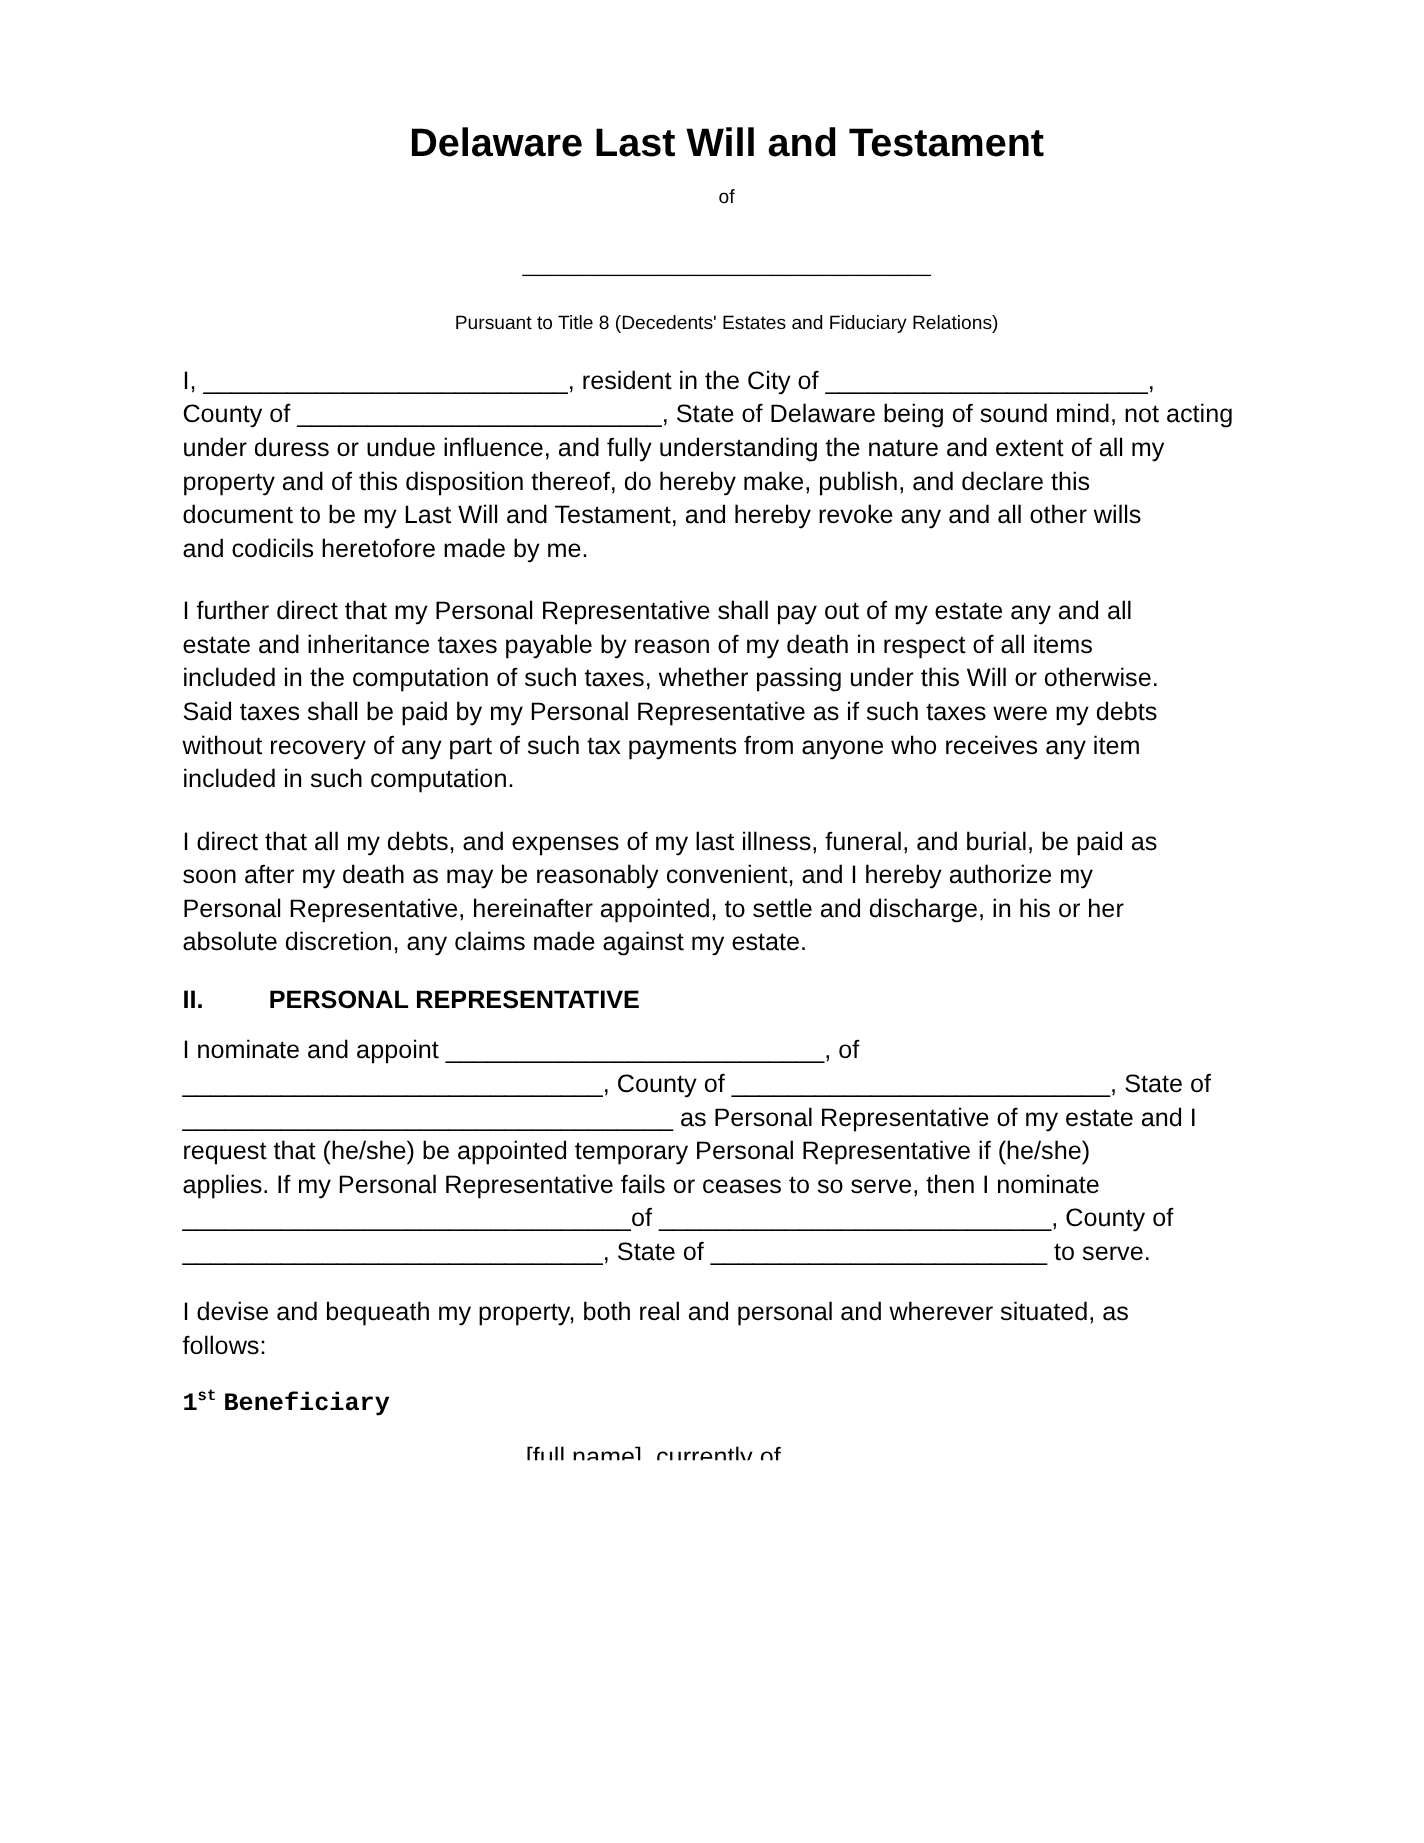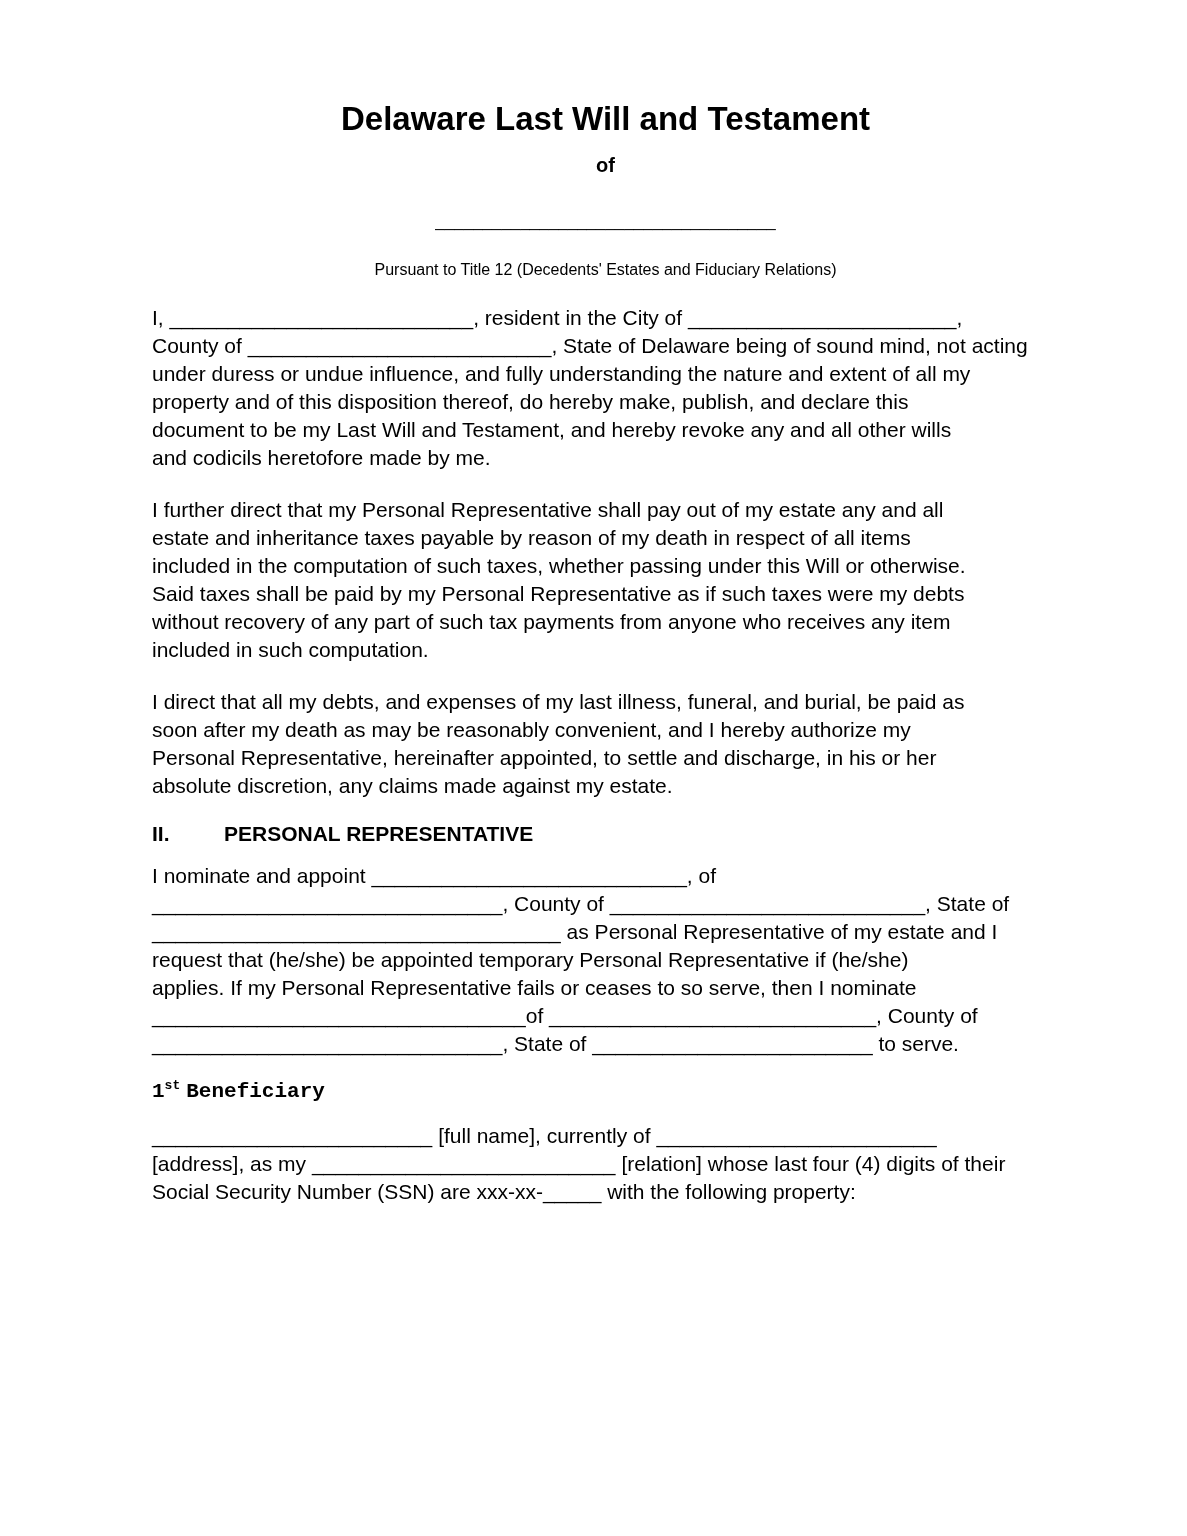--- a/index.html
+++ b/index.html
@@ -17,22 +17,22 @@
   }
   .centered { width: 907px; text-align: center; }
   .title {
     font-size: 33px;
     font-weight: bold;
     line-height: 46px;
     margin: 0;
     white-space: pre;
   }
   .of {
-    font-size: 20px;
-    font-weight: bold;
+    font-size: 16px;
+    font-weight: normal;
     line-height: 26px;
     margin-top: 10px;
   }
   .center-blank {
     font-size: 17px;
     line-height: 28px;
     margin-top: 30px;
     white-space: pre;
   }
   .pursuant {
@@ -84,21 +84,21 @@
 <body>
 
 <div class="page">
 
   <h1 class="title centered">Delaware Last Will and Testament</h1>
 
   <div class="of centered">of</div>
 
   <div class="center-blank centered">____________________________________</div>
 
-  <div class="pursuant centered">Pursuant to Title 12 (Decedents' Estates and Fiduciary Relations)</div>
+  <div class="pursuant centered">Pursuant to Title 8 (Decedents' Estates and Fiduciary Relations)</div>
 
   <p class="body">I, __________________________, resident in the City of _______________________,
 County of __________________________, State of Delaware being of sound mind, not acting
 under duress or undue influence, and fully understanding the nature and extent of all my
 property and of this disposition thereof, do hereby make, publish, and declare this
 document to be my Last Will and Testament, and hereby revoke any and all other wills
 and codicils heretofore made by me.</p>
 
 
   <p class="body">I further direct that my Personal Representative shall pay out of my estate any and all
@@ -117,20 +117,22 @@
 
   <p class="body" style="margin-top:14px">I nominate and appoint ___________________________, of
 ______________________________, County of ___________________________, State of
 ___________________________________ as Personal Representative of my estate and I
 request that (he/she) be appointed temporary Personal Representative if (he/she)
 applies. If my Personal Representative fails or ceases to so serve, then I nominate
 ________________________________of ____________________________, County of
 ______________________________, State of ________________________ to serve.</p>
 
 
+  <p class="body" style="margin-top:22px">I devise and bequeath my property, both real and personal and wherever situated, as
+follows:</p>
 
   <div class="ben-heading"><span>1</span><sup>st</sup><span class="ben-label">Beneficiary</span></div>
 
   <p class="body" style="margin-top:16px">________________________ [full name], currently of ________________________
 [address], as my __________________________ [relation] whose last four (4) digits of their
 Social Security Number (SSN) are xxx-xx-_____ with the following property:</p>
 
   <div class="property-line">______________________________________________________________________________</div>
 
   <a class="logo">

